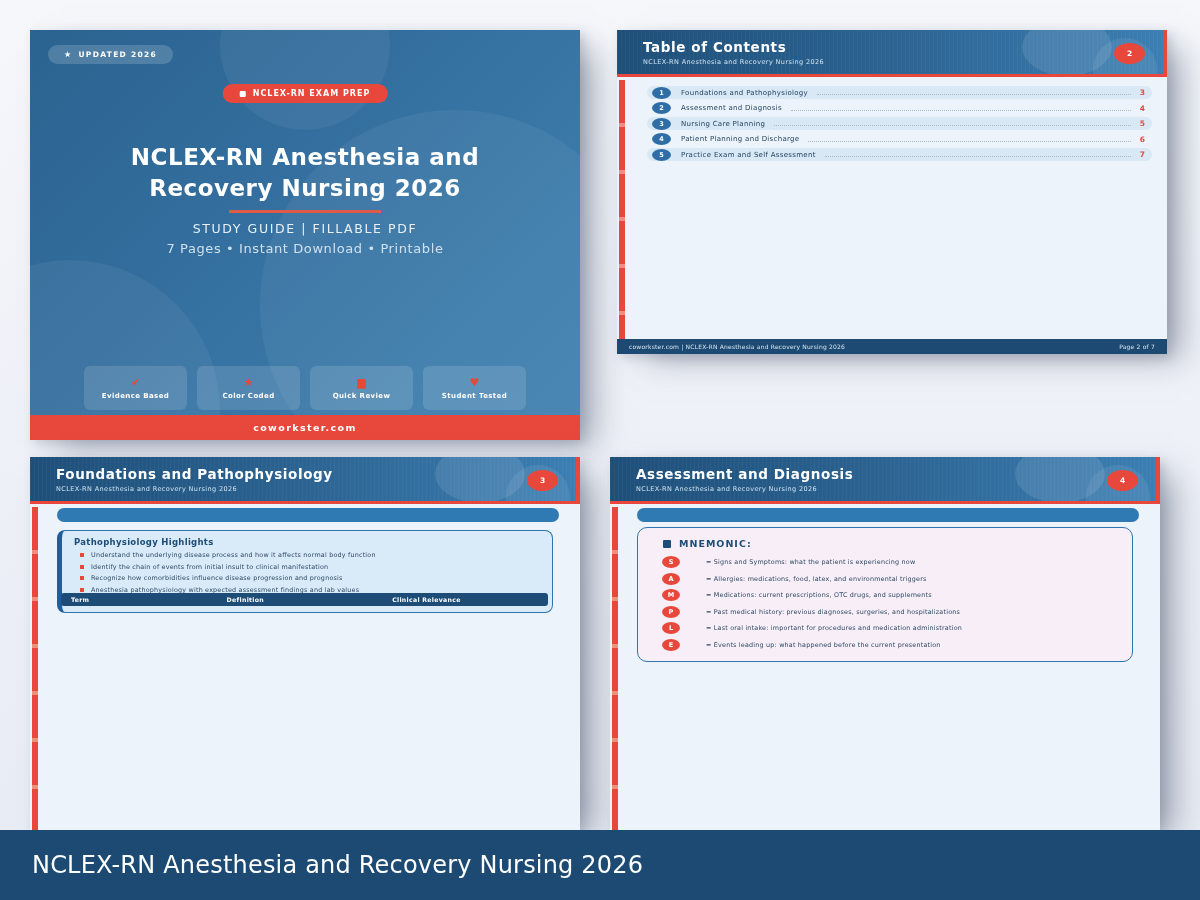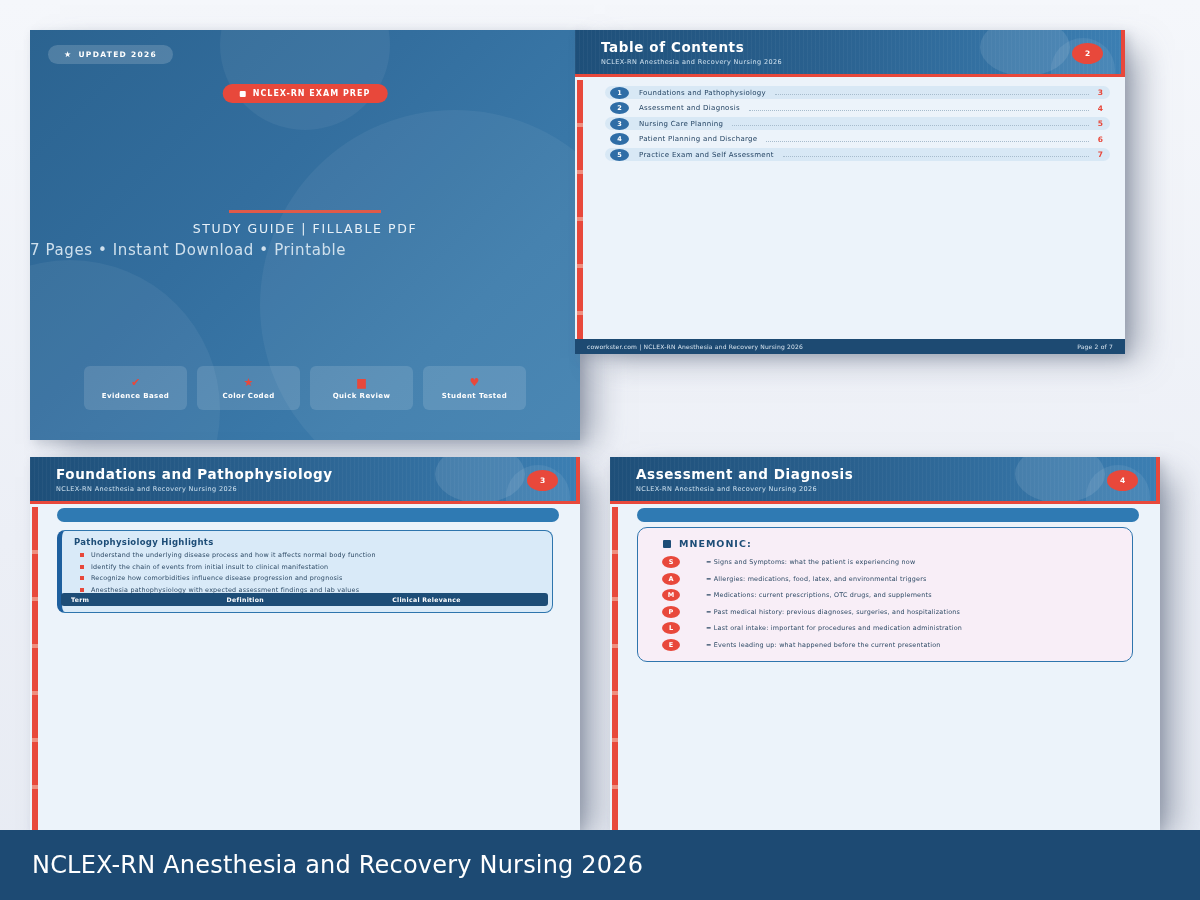--- a/index.html
+++ b/index.html
@@ -5,21 +5,21 @@
   * { margin:0; padding:0; box-sizing:border-box; }
   html,body { width:1200px; height:900px; }
   body {
     font-family:"DejaVu Sans","Liberation Sans",sans-serif;
     background:linear-gradient(180deg,#f5f7fb 0%,#eceff6 60%,#e7ebf3 100%);
     position:relative; overflow:hidden;
   }
   .sheet { position:absolute; overflow:hidden;
     box-shadow:22px 12px 30px -8px rgba(94,106,128,0.55), 4px 4px 10px rgba(94,106,128,0.25); }
   #sheet-cover { left:30px; top:30px; width:550px; height:410px; }
-  #sheet-toc   { left:575px; top:30px; width:550px; height:324px; }
+  #sheet-toc   { left:617px; top:30px; width:550px; height:324px; }
   #sheet-p3    { left:30px; top:457px; width:550px; height:373px; }
   #sheet-p4    { left:610px; top:457px; width:550px; height:373px; }
 
   
   .cover { width:100%; height:100%; position:relative; overflow:hidden;
     background:linear-gradient(135deg,#2b6390 0%,#336e9e 40%,#3c7bab 75%,#4080b0 100%); }
   .cover .bubble { position:absolute; border-radius:50%; background:rgba(255,255,255,0.055); }
   .bubble-a { width:390px; height:390px; right:-70px; top:80px; }
   .bubble-b { width:300px; height:300px; left:-110px; top:230px; }
   .bubble-c { width:170px; height:170px; left:190px; top:-70px; background:rgba(255,255,255,0.04); }
@@ -30,22 +30,22 @@
   .exam-pill { position:absolute; left:50%; top:54px; transform:translateX(-50%);
     background:#e8483b; border-radius:999px; height:19px; padding:0 17px;
     display:flex; align-items:center; gap:7px; color:#fff; font-size:8px; font-weight:bold; letter-spacing:1px; white-space:nowrap; }
   .exam-pill .sq { width:6px; height:6px; background:#fff; border-radius:1px; }
   .cover-title { position:absolute; left:0; right:0; top:112px; text-align:center;
     color:#fff; font-size:23px; font-weight:bold; line-height:31px; letter-spacing:0.5px; }
   .cover-divider { position:absolute; left:50%; top:180px; transform:translateX(-50%);
     width:152px; height:2.5px; background:#e05a49; }
   .cover-subtitle { position:absolute; left:0; right:0; top:191px; text-align:center;
     color:#e8f1f8; font-size:12.5px; letter-spacing:1.6px; }
-  .cover-meta { position:absolute; left:0; right:0; top:211px; text-align:left;
-    color:#cfe0ed; font-size:15px; letter-spacing:0.6px; }
+  .cover-meta { position:absolute; left:0; right:0; top:211px; text-align:center;
+    color:#cfe0ed; font-size:13px; letter-spacing:0.6px; }
   .features { position:absolute; left:0; right:0; top:336px; display:flex; justify-content:center; gap:10px; }
   .feature { width:103px; height:44px; background:rgba(255,255,255,0.13); border-radius:6px;
     display:flex; flex-direction:column; align-items:center; justify-content:center; gap:4px; }
   .feature .f-icon { color:#e8483b; font-size:11px; line-height:11px; }
   .feature .f-label { color:#fff; font-size:7px; font-weight:bold; letter-spacing:0.4px; }
   .cover-footer { position:absolute; left:0; right:0; bottom:0; height:25px; background:#e8483b;
     display:flex; align-items:center; justify-content:center;
     color:#fff; font-size:9.5px; font-weight:bold; letter-spacing:1.4px; }
 
   
@@ -122,20 +122,24 @@
     <div class="updated-pill">
       <span class="star">★</span>
       <span>UPDATED 2026</span>
     </div>
 
     <div class="exam-pill">
       <span class="sq"></span>
       <span>NCLEX-RN EXAM PREP</span>
     </div>
 
+    <div class="cover-title">
+      <div>NCLEX-RN Anesthesia and</div>
+      <div>Recovery Nursing 2026</div>
+    </div>
 
     <div class="cover-divider"></div>
     <div class="cover-subtitle">STUDY GUIDE  |  FILLABLE PDF</div>
     <div class="cover-meta">7 Pages  •  Instant Download  •  Printable</div>
 
     <div class="features">
       <div class="feature">
         <div class="f-icon">✔</div>
         <div class="f-label">Evidence Based</div>
       </div>
@@ -146,20 +150,21 @@
       <div class="feature">
         <div class="f-icon">▆</div>
         <div class="f-label">Quick Review</div>
       </div>
       <div class="feature">
         <div class="f-icon">♥</div>
         <div class="f-label">Student Tested</div>
       </div>
     </div>
 
+    <div class="cover-footer">coworkster.com</div>
   </div>
 </div>
 
 <div class="sheet" id="sheet-toc">
   <div class="inner">
     <div class="page-header">
       <div class="hdr-bubble hdr-b1"></div>
       <div class="hdr-bubble hdr-b2"></div>
       <div class="hdr-title">Table of Contents</div>
       <div class="hdr-sub">NCLEX-RN Anesthesia and Recovery Nursing 2026</div>

